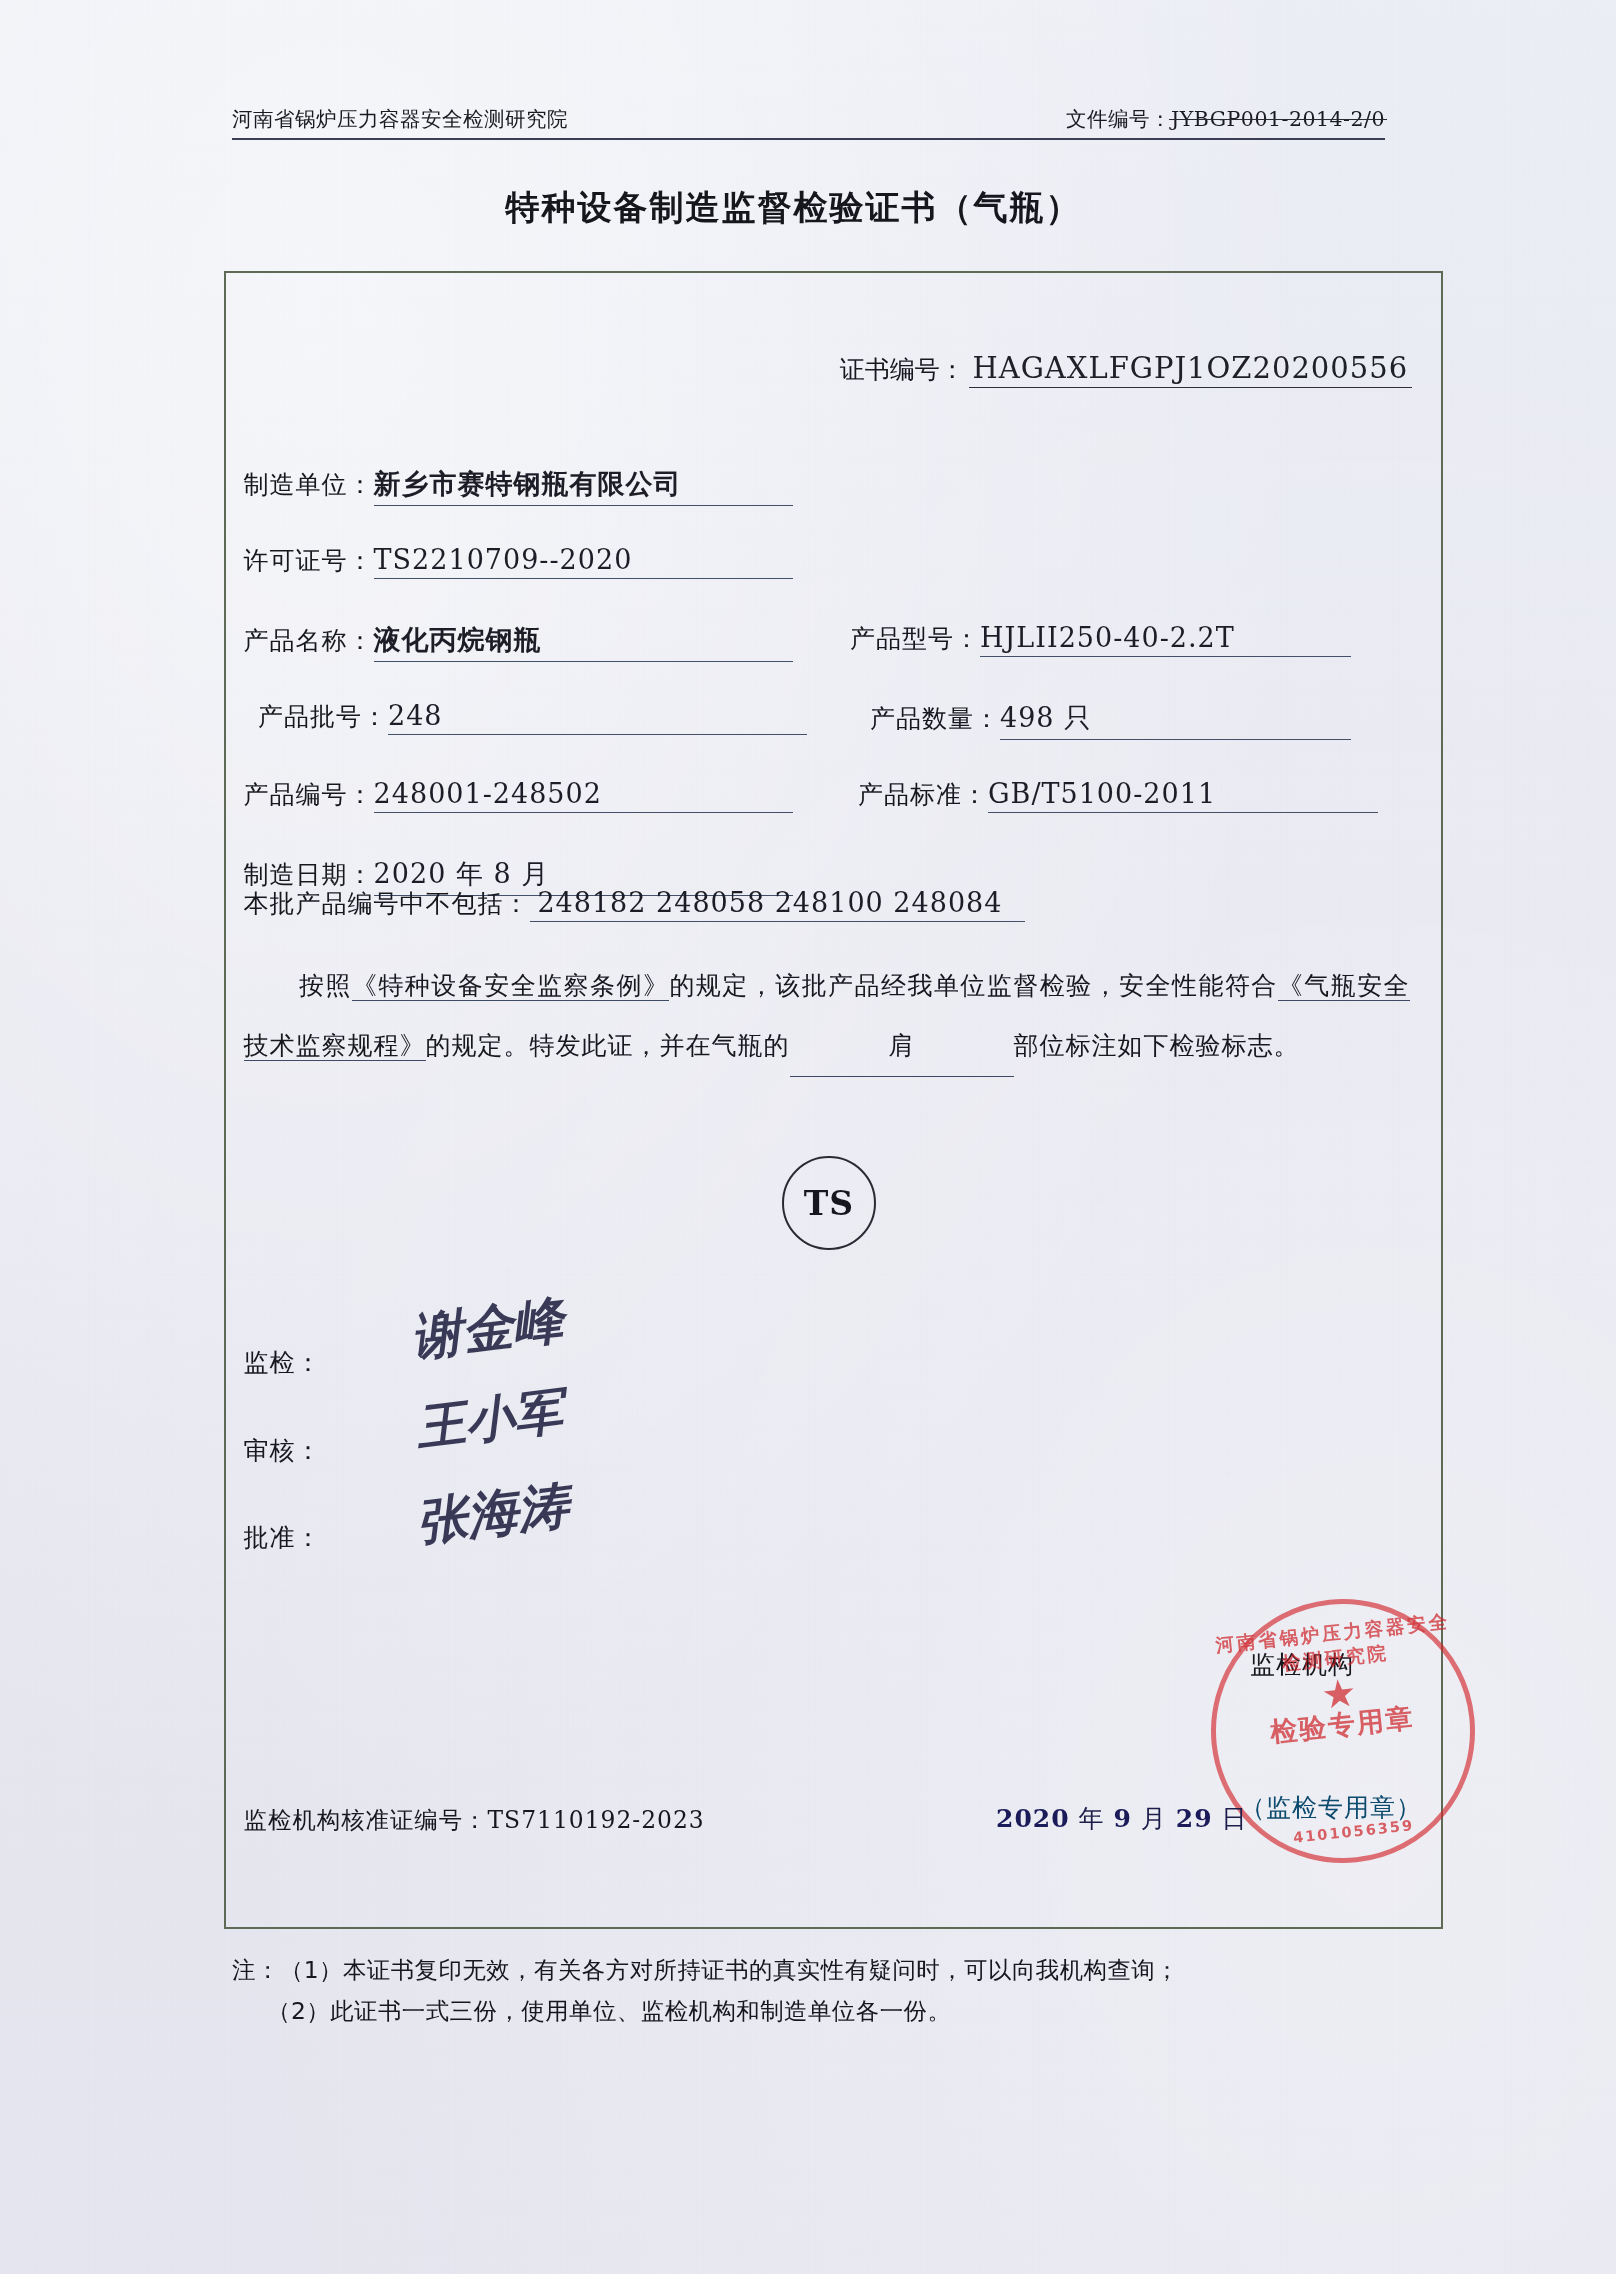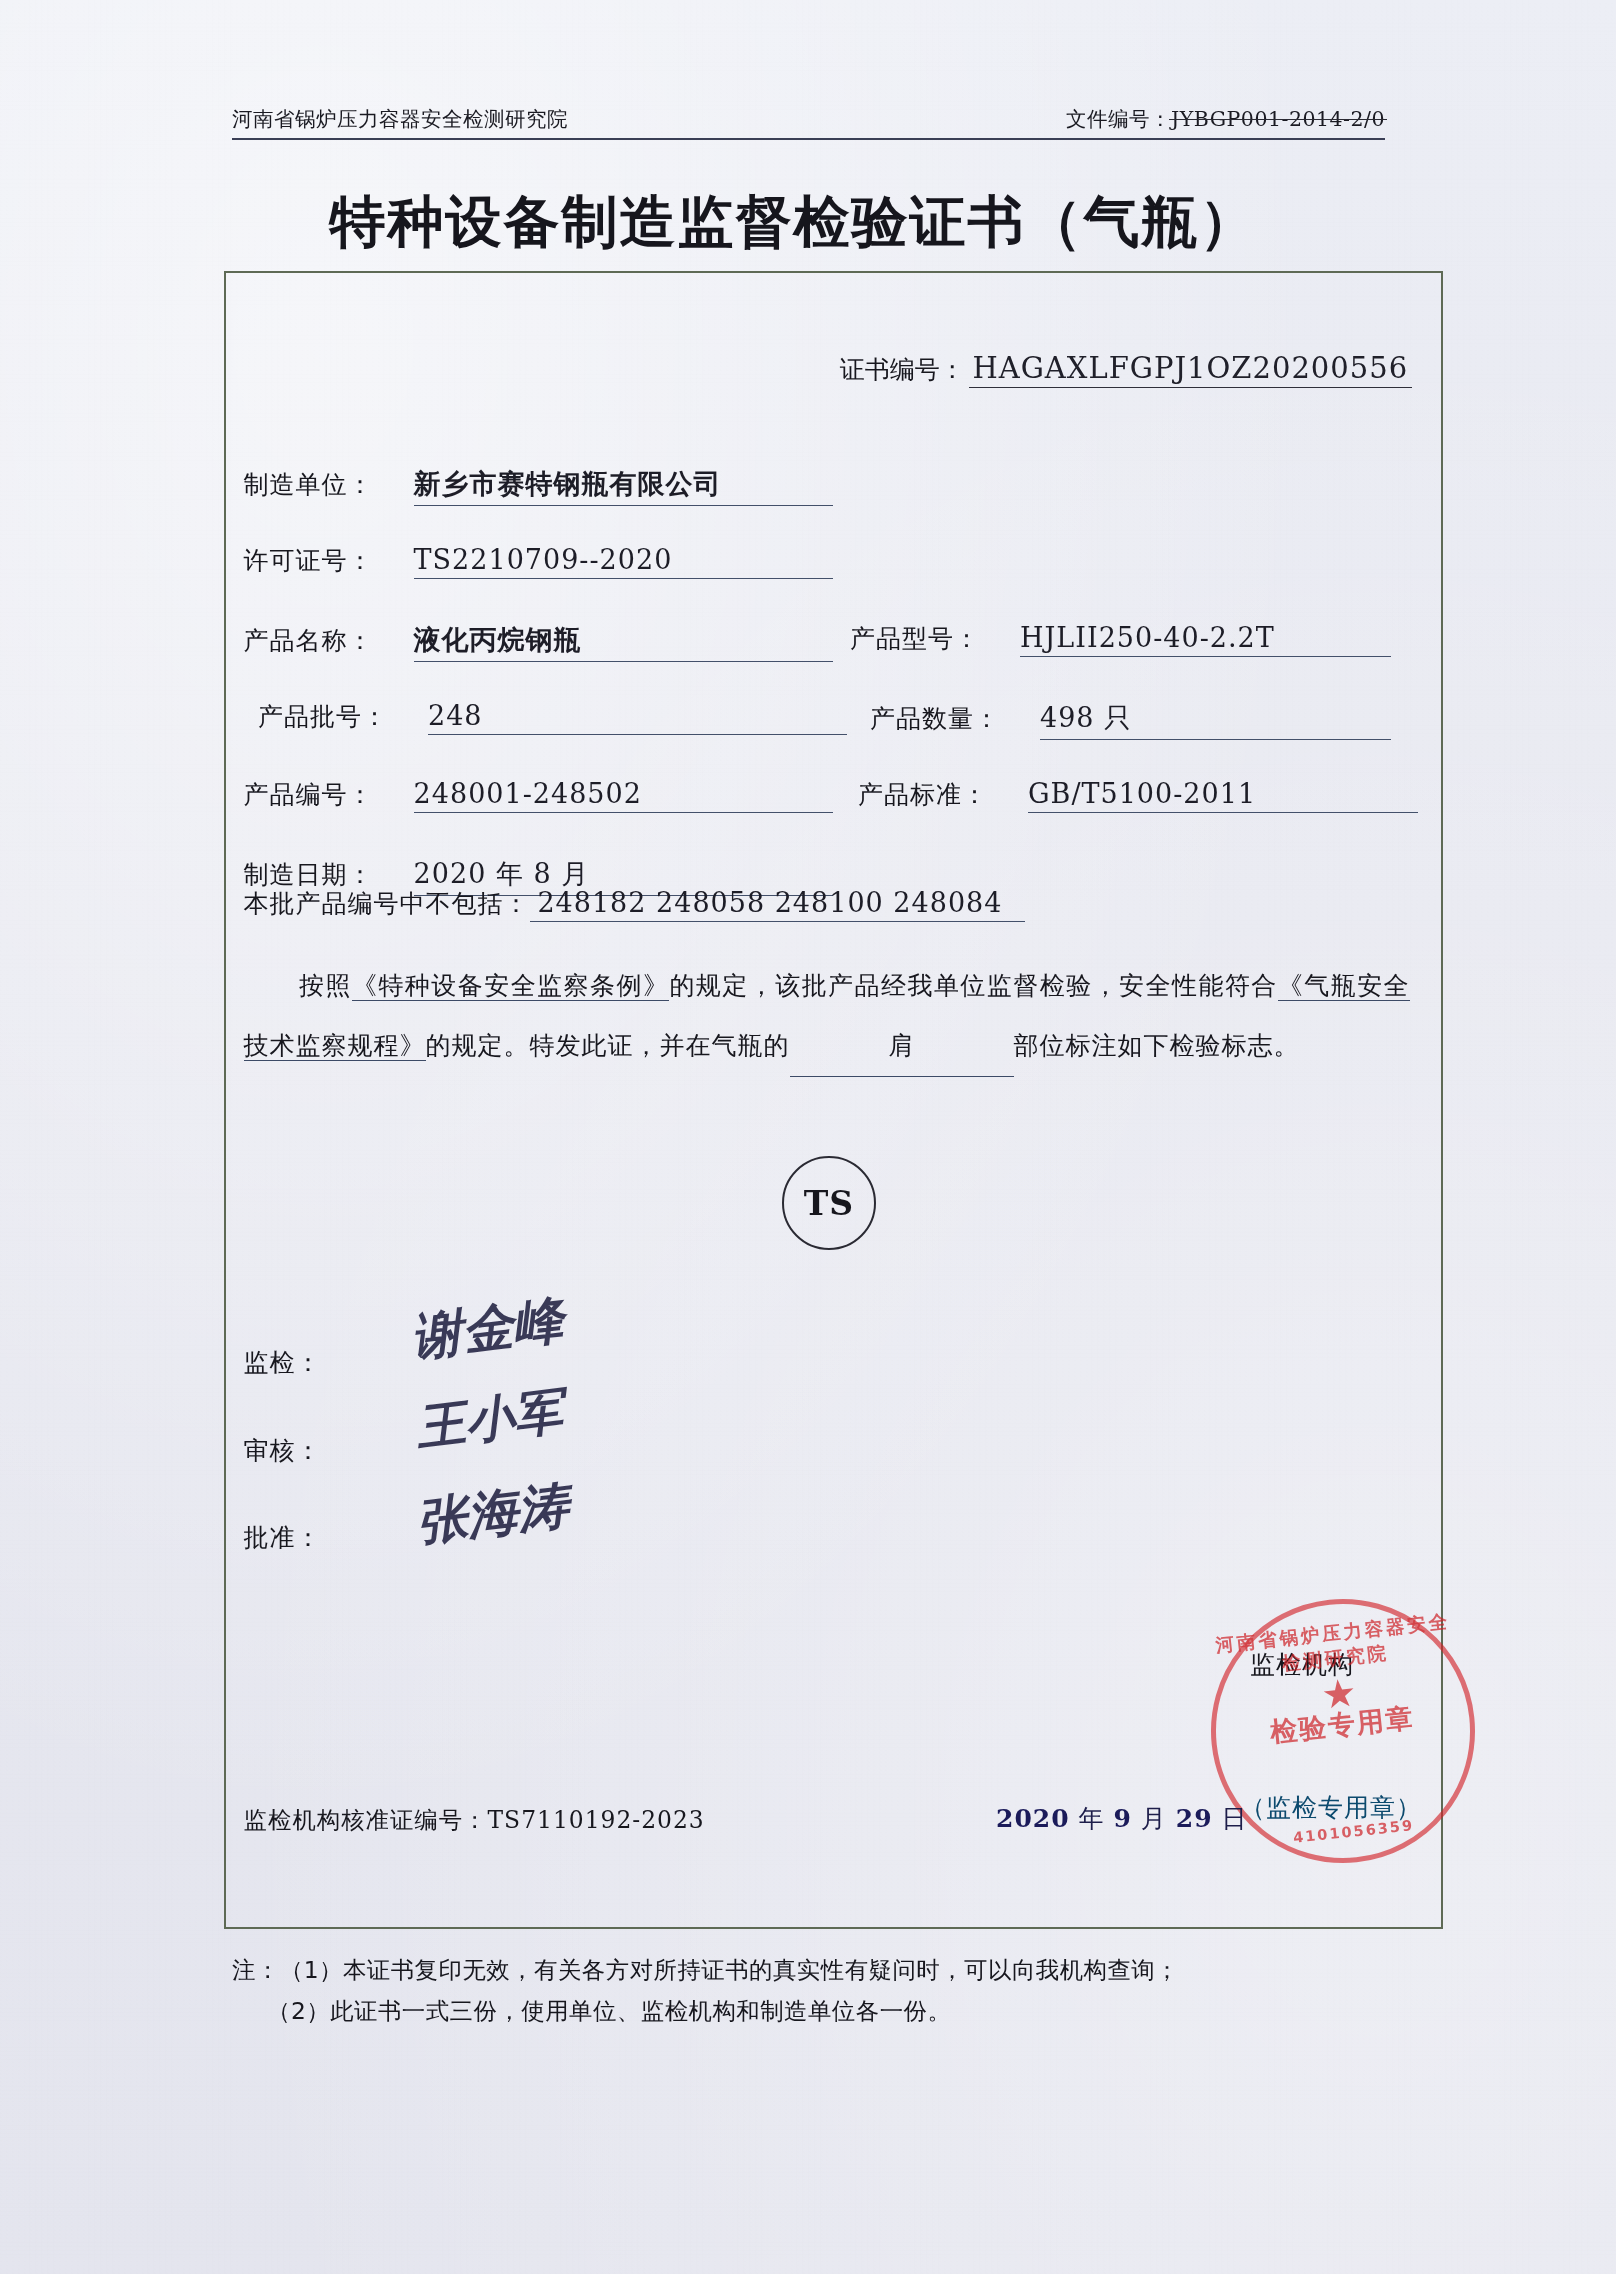--- a/index.html
+++ b/index.html
@@ -69,21 +69,21 @@
     height: 1px;
     background: #2a2a33;
   }
 
   
   .title {
     position: absolute;
     left: 0; top: 185px;
     width: 1587px;
     text-align: center;
-    font-size: 56px;
+    font-size: 34px;
     font-weight: bold;
     letter-spacing: 2px;
     color: #16161d;
   }
 
   
   .box {
     position: absolute;
     left: 224px;
     top: 271px;
@@ -112,21 +112,20 @@
     padding: 0 3.9px 2px 3.9px;
     color: #20202a;
   }
 
   
   .field {
     position: absolute;
     display: flex;
     align-items: baseline;
     font-size: 25px;
-    gap: 40px;
   }
   .flabel {
     white-space: nowrap;
     letter-spacing: 1px;
   }
   .fvalue {
     font-family: "DejaVu Serif", "Liberation Serif", serif;
     font-size: 27px;
     border-bottom: 1.5px solid #43506a;
     padding-bottom: 2.9px;

